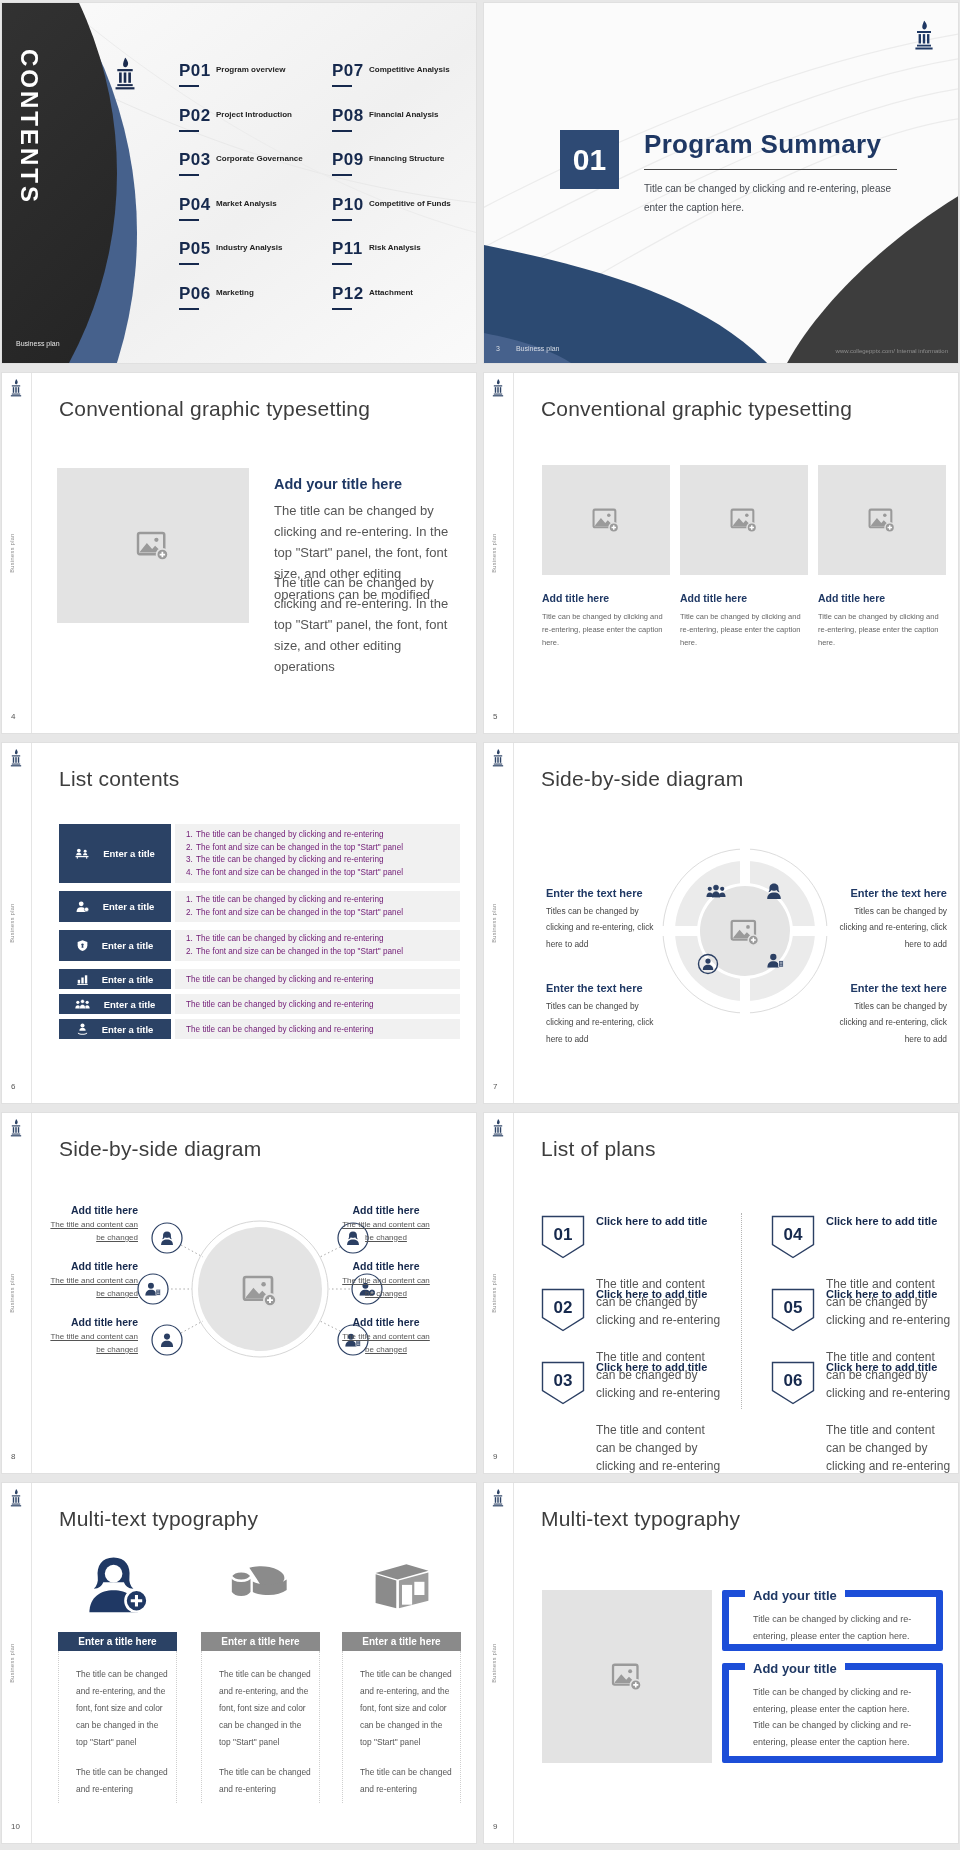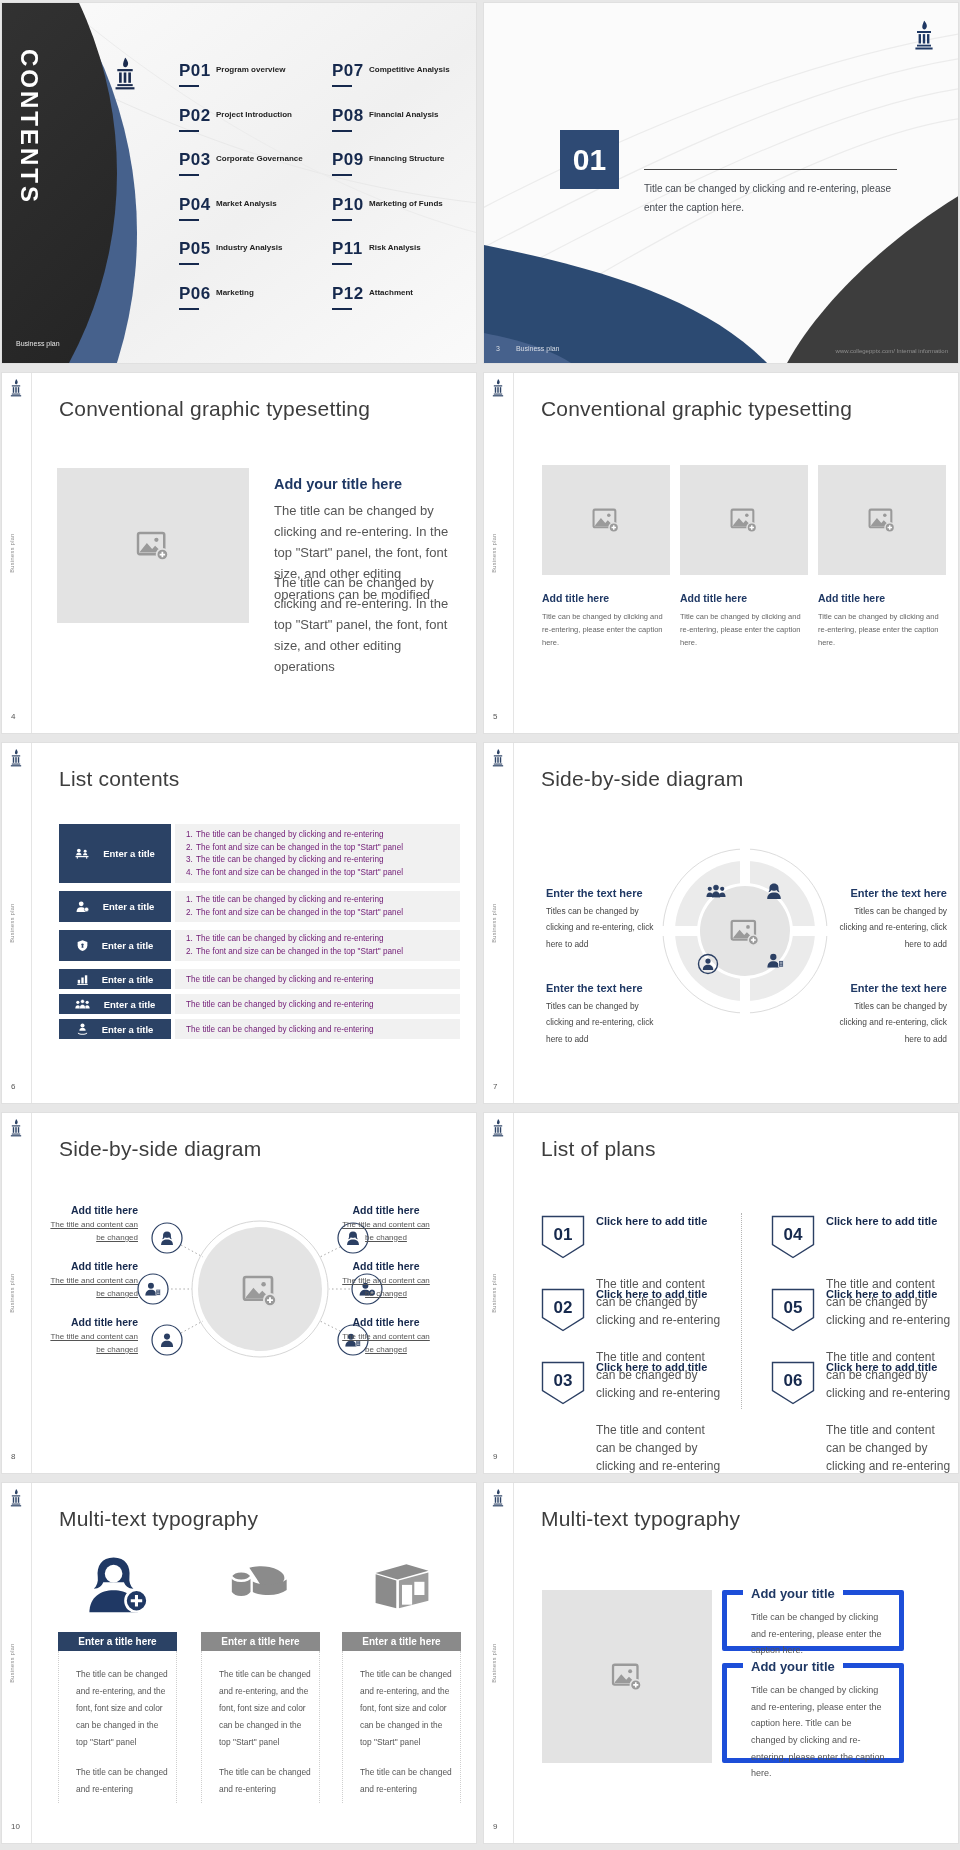--- a/index.html
+++ b/index.html
@@ -85,21 +85,21 @@
   
   .mc-icon { position: absolute; top: 72px; width: 119px; display: flex; justify-content: center; }
   .mc-bar { position: absolute; top: 149px; width: 119px; height: 19px; font-size: 10px; font-weight: 700; color: #fff; display: flex; align-items: center; justify-content: center; }
   .mc-bar.navy { background: #2b4265; } .mc-bar.gray { background: #8a8a8a; }
   .mc-text { position: absolute; top: 168px; width: 119px; height: 152px; border-left: 1px dotted #cfcfcf; border-right: 1px dotted #cfcfcf; padding: 15px 8px 0 17px; }
   .mc-text p { font-size: 8.4px; line-height: 17px; color: #555; }
   .mc-text p + p { margin-top: 13px; }
   .x1 { left: 56px; } .x2 { left: 199px; } .x3 { left: 340px; }
 
   
-  .mi-frame { position: absolute; left: 238px; width: 182px; border: 5px solid #1d4ed8; border-radius: 2px; }
+  .mi-frame { position: absolute; left: 238px; width: 221px; border: 7px solid #1d4ed8; border-radius: 2px; }
   .mi-frame h3 { position: absolute; top: -9px; left: 16px; background: #fff; padding: 0 8px; font-size: 13px; font-weight: 700; color: #1f3864; white-space: nowrap; }
   .mi-frame p { padding: 14px 12px 0 24px; font-size: 9px; line-height: 1.85; color: #555; }
 </style>
 </head>
 <body>
 
 <svg width="0" height="0" style="position:absolute" aria-hidden="true">
   <defs>
     <symbol id="sym-logo" viewBox="0 0 20 30">
       <path d="M10.2,0 C12.6,3.2 13.8,5.6 12,8 C10.8,9.5 8.6,9 8.3,7.1 C8,5 9.2,2.6 10.2,0 Z" fill="currentColor"></path>
@@ -226,21 +226,21 @@
       <div class="toc-item"><span class="toc-num">P02</span><span class="toc-label">Project Introduction</span></div>
       <div class="toc-item"><span class="toc-num">P03</span><span class="toc-label">Corporate Governance</span></div>
       <div class="toc-item"><span class="toc-num">P04</span><span class="toc-label">Market Analysis</span></div>
       <div class="toc-item"><span class="toc-num">P05</span><span class="toc-label">Industry Analysis</span></div>
       <div class="toc-item"><span class="toc-num">P06</span><span class="toc-label">Marketing</span></div>
     </div>
     <div class="toc-col c2">
       <div class="toc-item"><span class="toc-num">P07</span><span class="toc-label">Competitive Analysis</span></div>
       <div class="toc-item"><span class="toc-num">P08</span><span class="toc-label">Financial Analysis</span></div>
       <div class="toc-item"><span class="toc-num">P09</span><span class="toc-label">Financing Structure</span></div>
-      <div class="toc-item"><span class="toc-num">P10</span><span class="toc-label">Marketing of Funds</span></div>
+      <div class="toc-item"><span class="toc-num">P10</span><span class="toc-label">Competitive of Funds</span></div>
       <div class="toc-item"><span class="toc-num">P11</span><span class="toc-label">Risk Analysis</span></div>
       <div class="toc-item"><span class="toc-num">P12</span><span class="toc-label">Attachment</span></div>
     </div>
     <span class="cover-footer">Business plan</span>
   </section>
 
   <section class="slide">
     <svg class="section-bg" width="476" height="362" viewBox="0 0 476 362">
       <rect width="476" height="362" fill="#fbfbfb"></rect>
       <g fill="none" stroke="#ececec" stroke-width="1.2">
@@ -252,20 +252,21 @@
       <path d="M0,242 C130,268 225,300 285,362 L0,362 Z" fill="#2c4a72"></path>
       <path d="M476,192 C405,235 335,300 302,362 L476,362 Z" fill="#3d3d3d"></path>
       <path d="M0,330 C40,338 70,348 90,362 L0,362 Z" fill="#46618c"></path>
     </svg>
     <span class="sec-logo">
       <svg width="20" height="31" viewBox="0 0 20 30">
           <use href="#sym-logo"></use>
         </svg>
     </span>
     <div class="sec-numbox">01</div>
+    <div class="sec-title">Program Summary</div>
     <div class="sec-rule"></div>
     <div class="sec-caption">Title can be changed by clicking and re-entering, please enter the caption here.</div>
     <div class="sec-footer-left">
       <span class="sec-footer-page">3</span><span>Business plan</span>
     </div>
     <div class="sec-footer-right">www.collegepptx.com/ Internal information</div>
   </section>
 
   <section class="slide">
     <span class="mini-logo">

